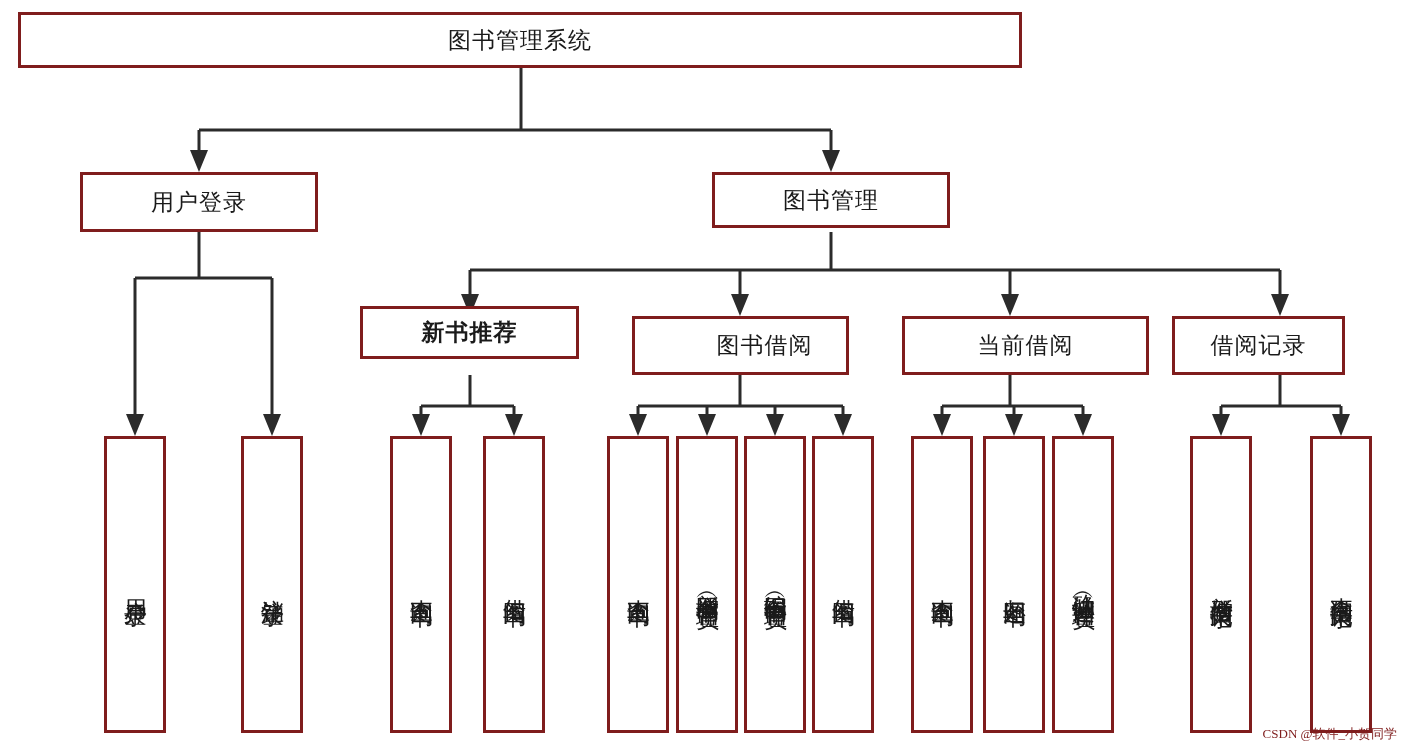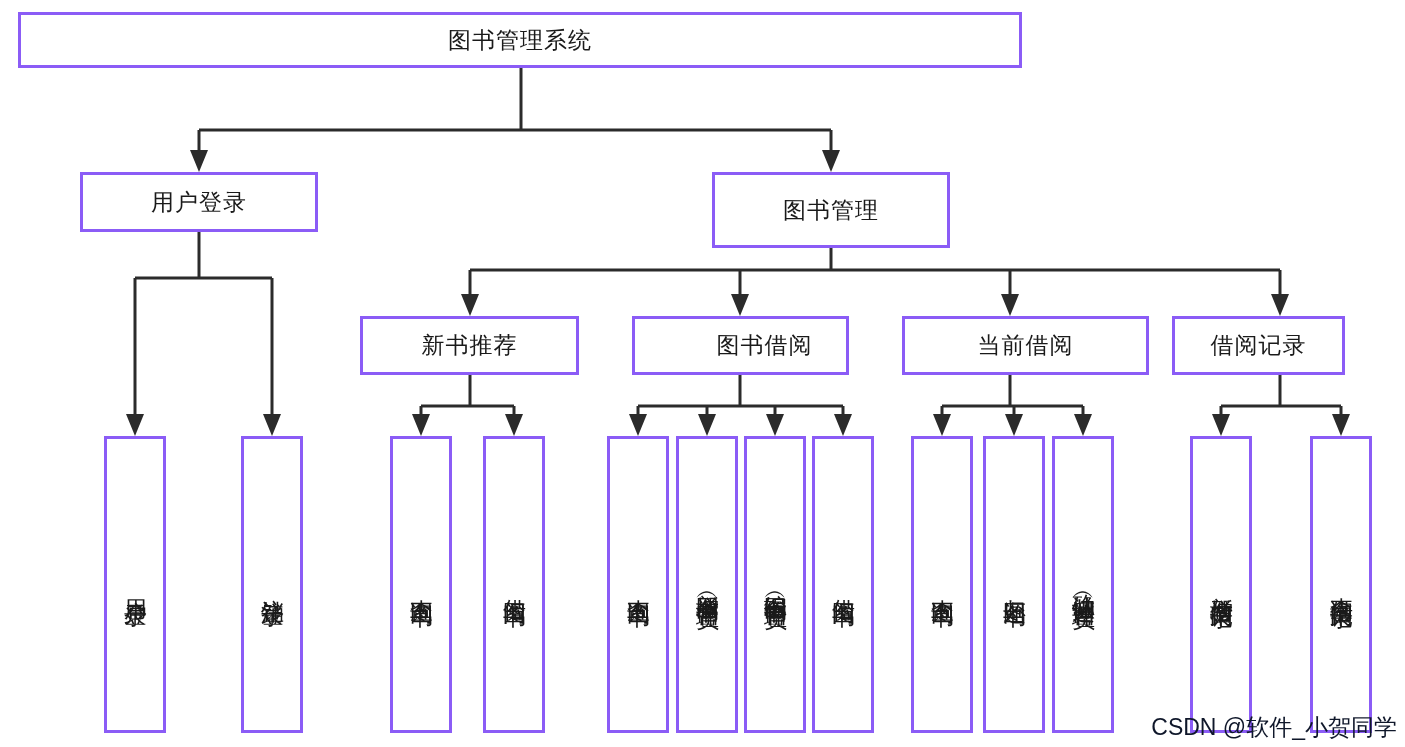--- a/index.html
+++ b/index.html
@@ -14,21 +14,21 @@
   #canvas {
     position: relative;
     width: 1405px;
     height: 747px;
     background: #ffffff;
     overflow: hidden;
   }
   .node {
     position: absolute;
     box-sizing: border-box;
-    border: 3px solid #8b5cf6;
+    border: 3px solid #7f1d1d;
     background: #ffffff;
     display: flex;
     align-items: center;
     justify-content: center;
     color: #1a1a1a;
     z-index: 3;
   }
   .node.h {
     font-size: 23px;
     letter-spacing: 1px;
@@ -52,25 +52,25 @@
     top: 0;
     width: 1405px;
     height: 747px;
     z-index: 1;
     pointer-events: none;
   }
   .watermark {
     position: absolute;
     right: 8px;
     bottom: 4px;
-    font-size: 23px;
-    color: #0f172a;
+    font-size: 13px;
+    color: #7f1d1d;
     z-index: 5;
     white-space: nowrap;
-    font-family: Liberation Sans, sans-serif;
+    font-family: Liberation Serif, serif;
   }
 </style>
 </head>
 <body>
 
 <div id="canvas">
 
   <svg id="wires" viewBox="0 0 1405 747" xmlns="http://www.w3.org/2000/svg">
     <g id="wire-group" stroke="#2b2b2b" stroke-width="3" fill="none">
         <line x1="521" y1="68" x2="521" y2="130"></line>
@@ -126,23 +126,23 @@
         <polygon points="1005,414 1023,414 1014,436"></polygon>
         <polygon points="1074,414 1092,414 1083,436"></polygon>
         <polygon points="1212,414 1230,414 1221,436"></polygon>
         <polygon points="1332,414 1350,414 1341,436"></polygon>
       </g>
   </svg>
 
   <div class="node root h" style="left: 18px; top: 12px; width: 1004px; height: 56px;">图书管理系统</div>
 
   <div class="node h" style="left: 80px; top: 172px; width: 238px; height: 60px;">用户登录</div>
-  <div class="node h" style="left: 712px; top: 172px; width: 238px; height: 76px;">图书管理</div>
+  <div class="node h" style="left: 712px; top: 172px; width: 238px; height: 56px;">图书管理</div>
 
-  <div class="node h" style="left: 360px; top: 316px; width: 219px; height: 59px;">新书推荐</div>
+  <div class="node h" style="left: 360px; top: 306px; width: 219px; height: 53px; font-weight: bold;">新书推荐</div>
   <div class="node h" style="left: 632px; top: 316px; width: 217px; height: 59px; padding-left: 48px;">图书借阅</div>
   <div class="node h" style="left: 902px; top: 316px; width: 247px; height: 59px;">当前借阅</div>
   <div class="node h" style="left: 1172px; top: 316px; width: 173px; height: 59px;">借阅记录</div>
 
   <div class="node v" style="left: 104px; top: 436px; width: 62px; height: 297px;">用户登录</div>
   <div class="node v" style="left: 241px; top: 436px; width: 62px; height: 297px;">注销登录</div>
   <div class="node v" style="left: 390px; top: 436px; width: 62px; height: 297px;">查询图书</div>
   <div class="node v" style="left: 483px; top: 436px; width: 62px; height: 297px;">借阅图书</div>
   <div class="node v" style="left: 607px; top: 436px; width: 62px; height: 297px;">查询图书</div>
   <div class="node v" style="left: 676px; top: 436px; width: 62px; height: 297px;">新增图书（管理员）</div>

